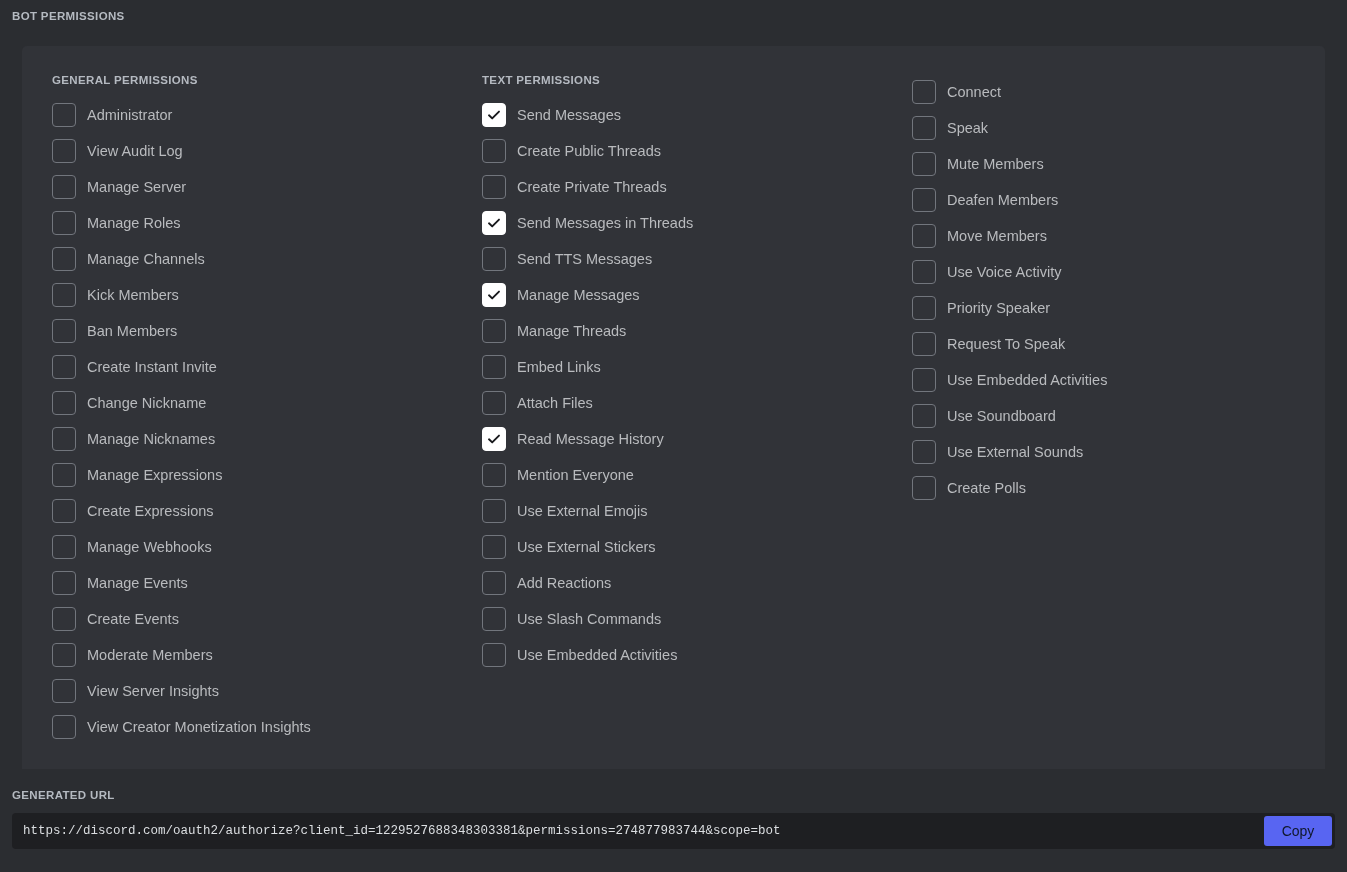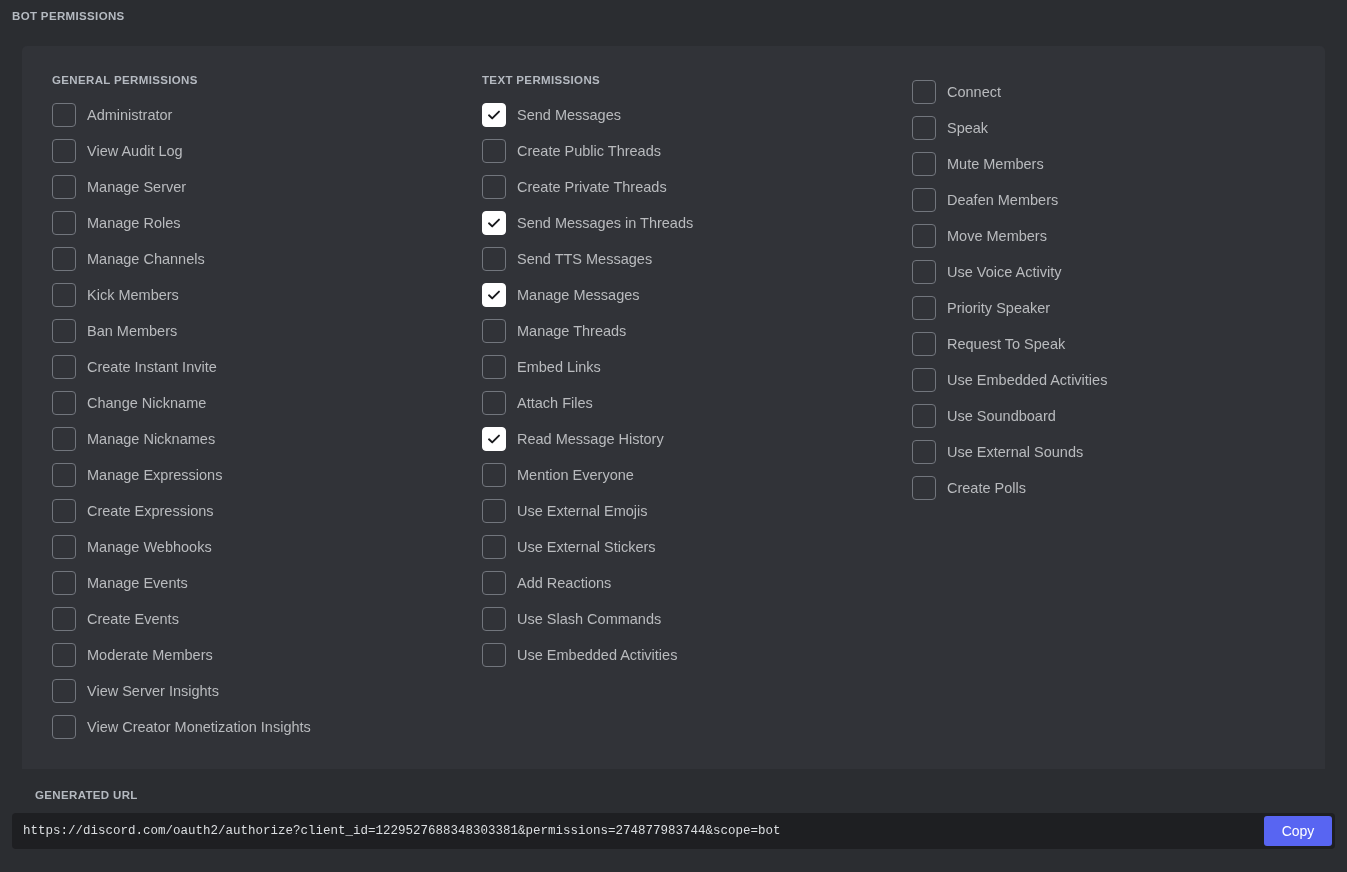--- a/index.html
+++ b/index.html
@@ -113,21 +113,20 @@
     background: #2b2d31;
   }
   .url-label {
     padding-left: 12px;
     padding-top: 20px;
     font-size: 11.5px;
     font-weight: bold;
     letter-spacing: 0.35px;
     color: #b5bac1;
     text-transform: uppercase;
-    margin-left: 23px;
   }
   .url-bar {
     position: absolute;
     left: 12px;
     top: 44px;
     width: 1323px;
     height: 36px;
     background: #1e1f22;
     border-radius: 4px;
     display: flex;
@@ -143,21 +142,21 @@
     overflow: hidden;
     background: transparent;
     border: none;
     outline: none;
   }
   .copy-btn {
     width: 68px;
     height: 30px;
     margin-right: 3px;
     background: #5865f2;
-    color: #ffffff;
+    color: #0f172a;
     font-size: 14px;
     font-family: "Liberation Sans", sans-serif;
     border: none;
     border-radius: 3px;
     cursor: pointer;
   }
 
   .bottom-strip {
     position: absolute;
     left: 0;

